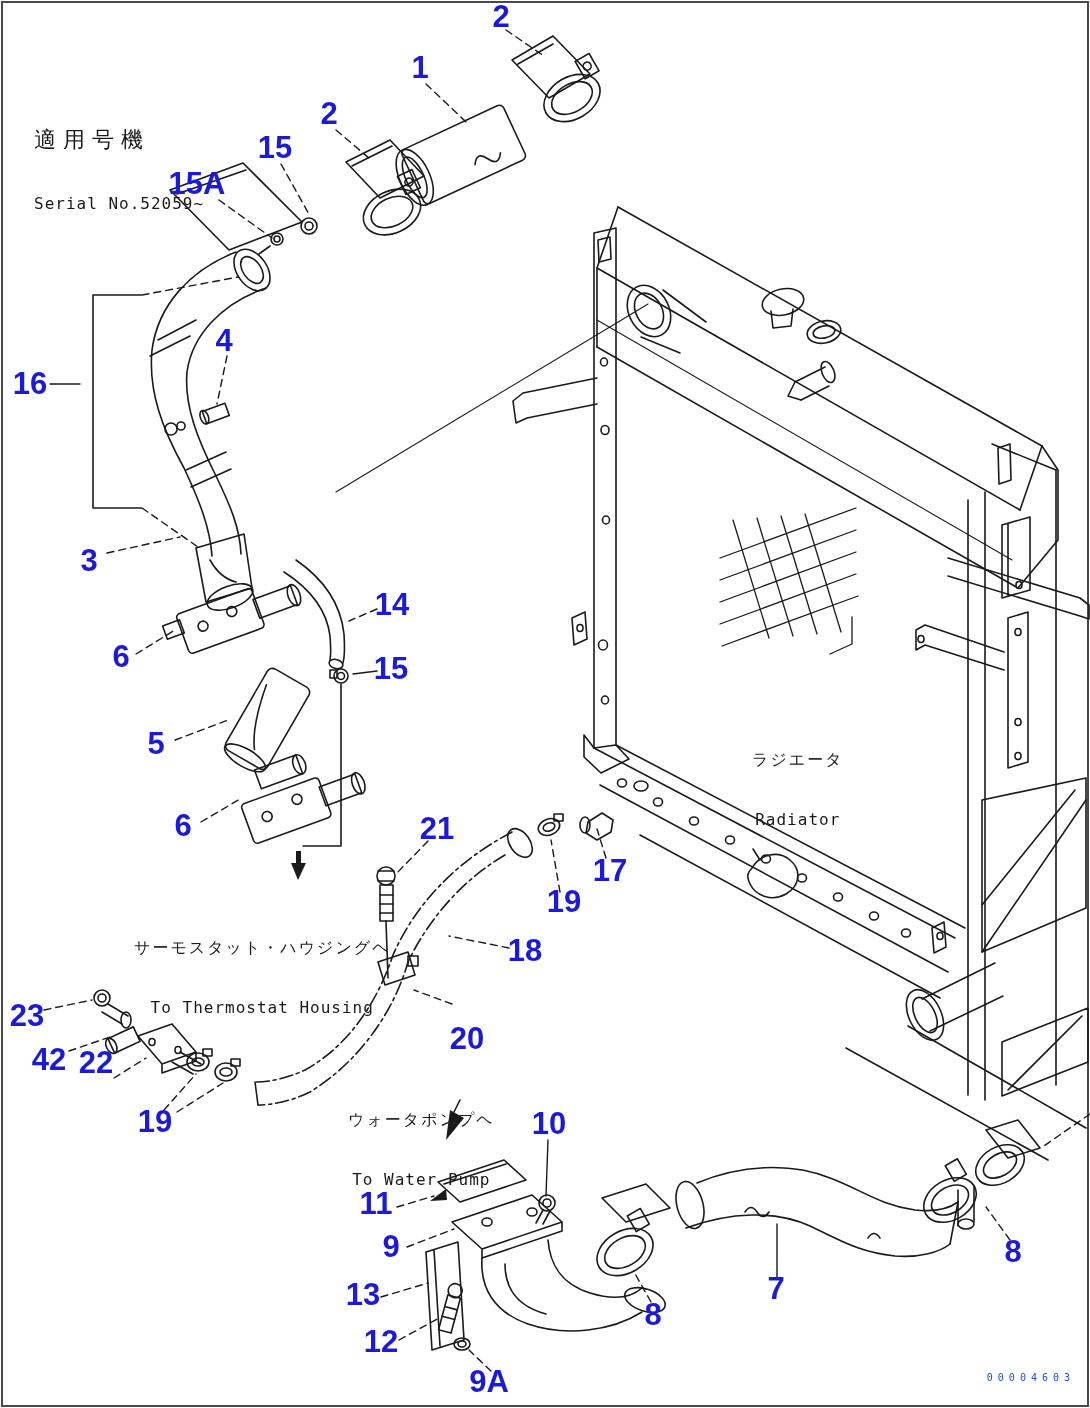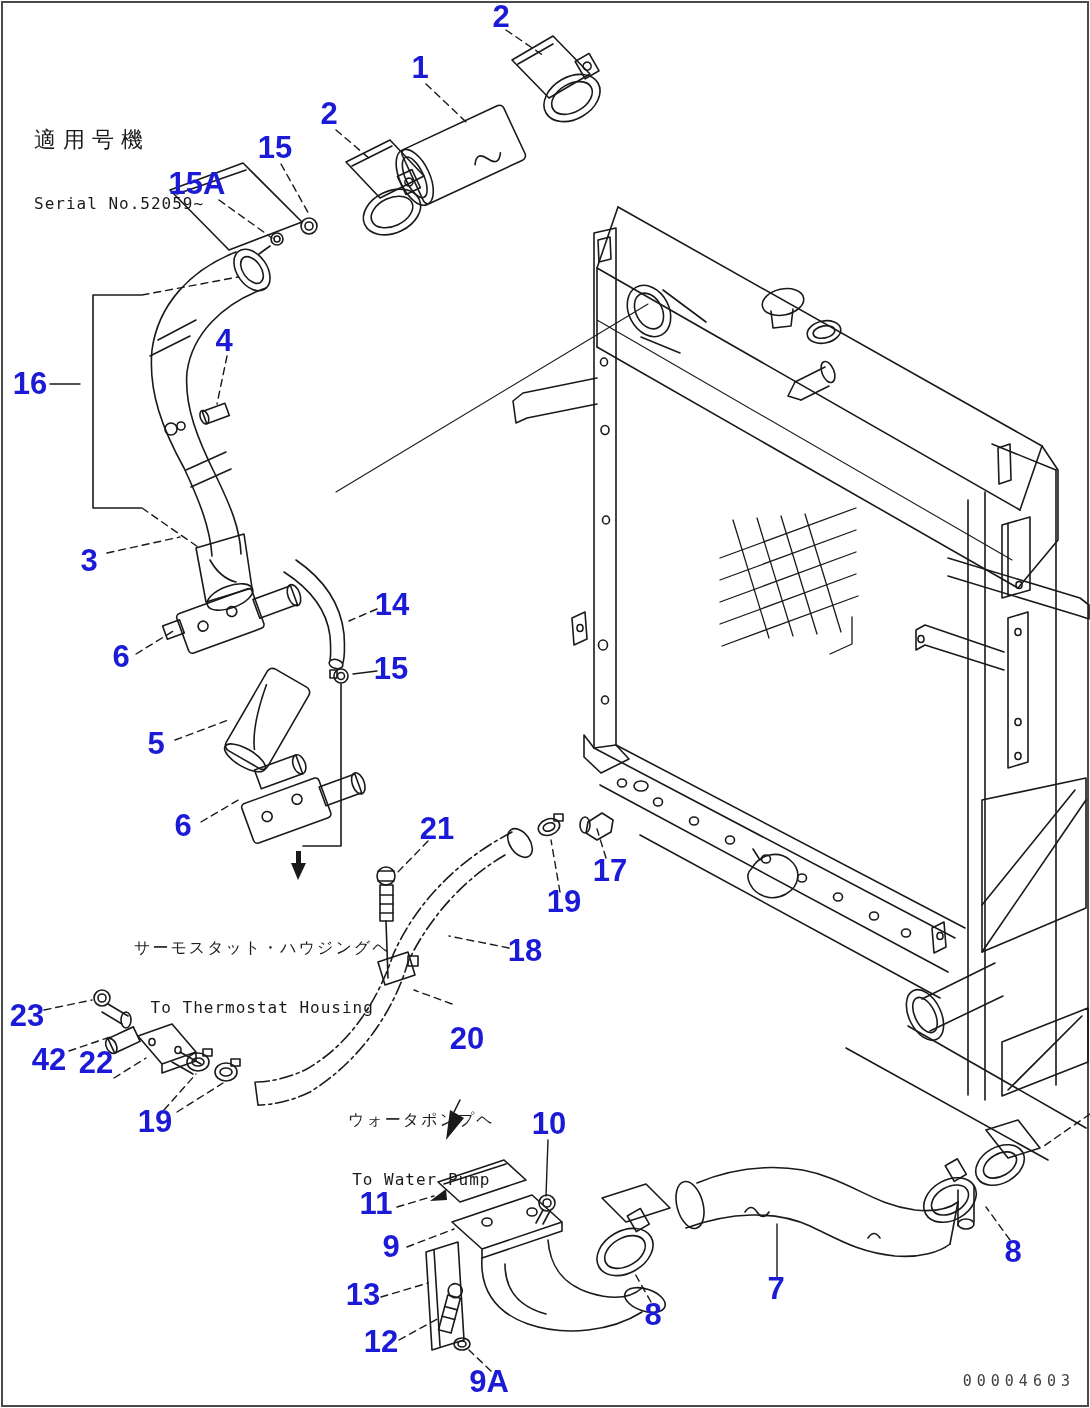--- a/index.html
+++ b/index.html
@@ -15,21 +15,21 @@
   .small-jp{font-size:16px;letter-spacing:2px;}
   .callout{
     position:absolute;transform:translate(-50%,-50%);
     font-family:"Liberation Sans", sans-serif;font-weight:700;font-size:31px;
     color:var(--callout-color,#1b1bd7);letter-spacing:0px;
   }
   #serial-block{left:34px;top:86px;}
   #radiator-label{left:752px;top:710px;text-align:center;}
   #thermostat-label{left:98px;top:898px;text-align:center;margin-left:36px;}
   #waterpump-label{left:348px;top:1070px;text-align:center;}
-  #drawing-number{left:900px;top:1372px;width:175px;text-align:right;font-size:15px;letter-spacing:5px;color:#404040;}
+  #drawing-number{left:900px;top:1372px;width:175px;text-align:right;font-size:10px;letter-spacing:5px;color:#1d4ed8;}
 </style>
 </head>
 <body>
 
 <div id="page">
   <div id="page-frame"></div>
 
   <svg width="1090" height="1408" viewBox="0 0 1090 1408">
     <g fill="none" stroke="#1a1a1a" stroke-width="1.6" stroke-linecap="round" stroke-linejoin="round">
 
@@ -350,20 +350,24 @@
         <path d="M777,1278 L777,1224"></path>
       </g>
     </g>
   </svg>
 
   <div id="serial-block" class="txt">
     <div class="jp">適用号機</div>
     <div class="en">Serial No.52059~</div>
   </div>
 
+  <div id="radiator-label" class="txt">
+    <div class="small-jp">ラジエータ</div>
+    <div class="en">Radiator</div>
+  </div>
 
   <div id="thermostat-label" class="txt">
     <div class="small-jp">サーモスタット・ハウジングヘ</div>
     <div class="en">To Thermostat Housing</div>
   </div>
 
   <div id="waterpump-label" class="txt">
     <div class="small-jp">ウォータポンプヘ</div>
     <div class="en">To Water Pump</div>
   </div>

